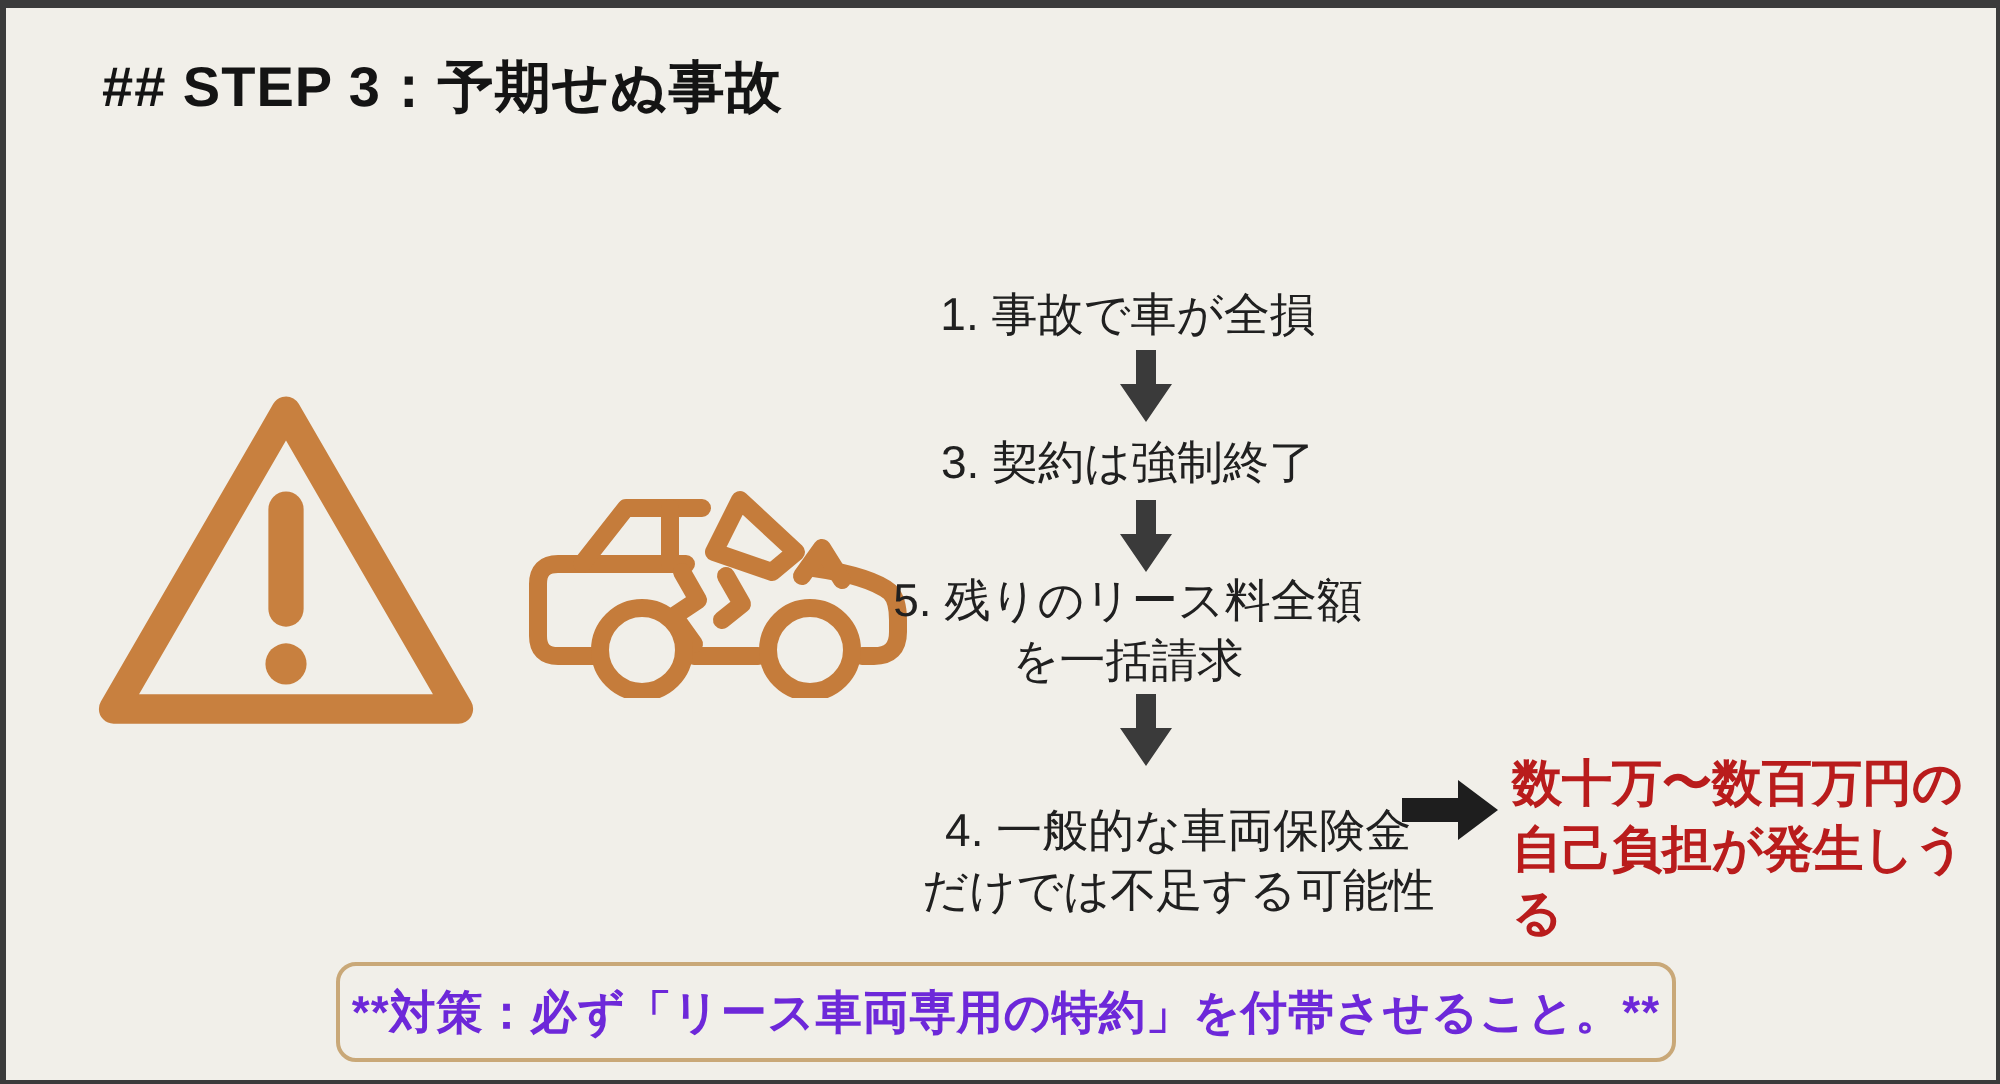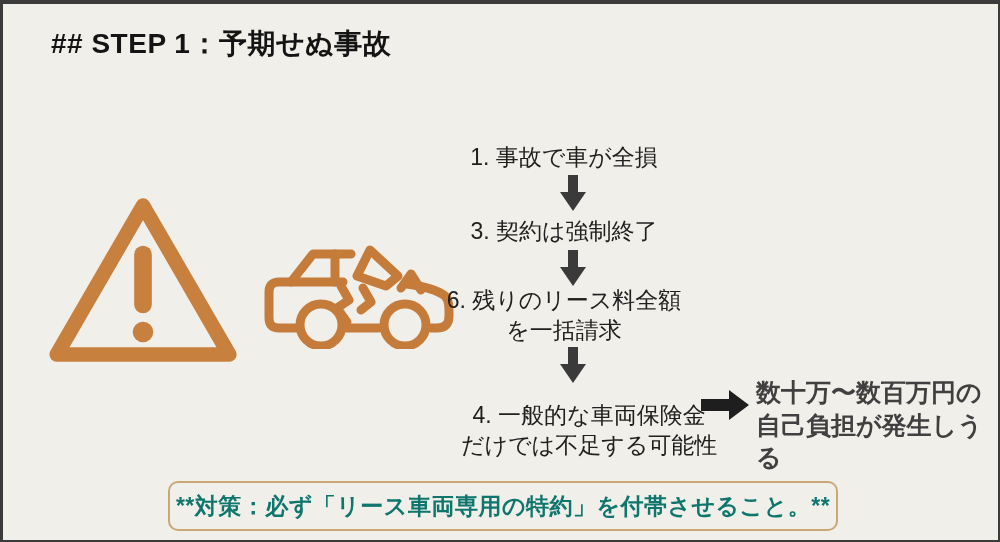--- a/index.html
+++ b/index.html
@@ -23,43 +23,43 @@
     position:absolute;
     font-size:23px;color:#202020;font-weight:500;
     white-space:pre-line;line-height:1.32;
   }
   .centered-col{left:416px;width:290px;text-align:center;}
   .darr{position:absolute;left:557px;width:26px;height:36px;}
   .step4{left:458px;top:376px;text-align:center;margin-top:20px;}
   .rarr{position:absolute;left:698px;top:386px;width:48px;height:30px;}
   .result{
     position:absolute;left:753px;top:372px;
-    font-size:25px;font-weight:bold;color:#404040;
+    font-size:25px;font-weight:bold;color:#b91c1c;
     white-space:pre-line;line-height:1.3;
   }
   .warning{position:absolute;left:42px;top:182px;}
   .car{position:absolute;left:252px;top:210px;}
   .cm-box{
     position:absolute;left:165px;top:477px;width:670px;height:50px;
     box-sizing:border-box;
     border:2px solid #C9A878;border-radius:10px;
     display:flex;align-items:center;justify-content:center;
   }
   .cm-text{
-    font-size:23px;font-weight:bold;color:#0f766e;
+    font-size:23px;font-weight:bold;color:#6d28d9;
     white-space:nowrap;letter-spacing:0.5px;
   }
 </style>
 </head>
 <body>
 
 <div class="frame">
 
   <div class="title">
-    <div>## STEP 1：予期せぬ事故</div>
+    <div>## STEP 3：予期せぬ事故</div>
   </div>
 
   <svg class="warning" width="196" height="192" viewBox="0 0 200 196">
     <path d="M100 20 L188 172 L12 172 Z" fill="none" stroke="#C8803F" stroke-width="15" stroke-linejoin="round"></path>
     <line x1="100" y1="70" x2="100" y2="121" stroke="#C8803F" stroke-width="18" stroke-linecap="round"></line>
     <circle cx="100" cy="149" r="10.5" fill="#C8803F"></circle>
   </svg>
 
   <svg class="car" width="200" height="135" viewBox="0 0 200 135">
     <g fill="none" stroke="#C57C3B" stroke-width="9" stroke-linecap="round" stroke-linejoin="round">
@@ -82,21 +82,21 @@
   <svg class="darr" style="top:171px" viewBox="0 0 26 36">
     <path d="M8 0 H18 V17 H26 L13 36 L0 17 H8 Z" fill="#3A3A3A"></path>
   </svg>
 
   <div class="step centered-col" style="top:212px">3. 契約は強制終了</div>
 
   <svg class="darr" style="top:246px" viewBox="0 0 26 36">
     <path d="M8 0 H18 V17 H26 L13 36 L0 17 H8 Z" fill="#3A3A3A"></path>
   </svg>
 
-  <div class="step centered-col" style="top:281px">6. 残りのリース料全額
+  <div class="step centered-col" style="top:281px">5. 残りのリース料全額
 を一括請求</div>
 
   <svg class="darr" style="top:343px" viewBox="0 0 26 36">
     <path d="M8 0 H18 V17 H26 L13 36 L0 17 H8 Z" fill="#3A3A3A"></path>
   </svg>
 
   <div class="step step4">4. 一般的な車両保険金
 だけでは不足する可能性</div>
 
   <svg class="rarr" viewBox="0 0 48 30">

